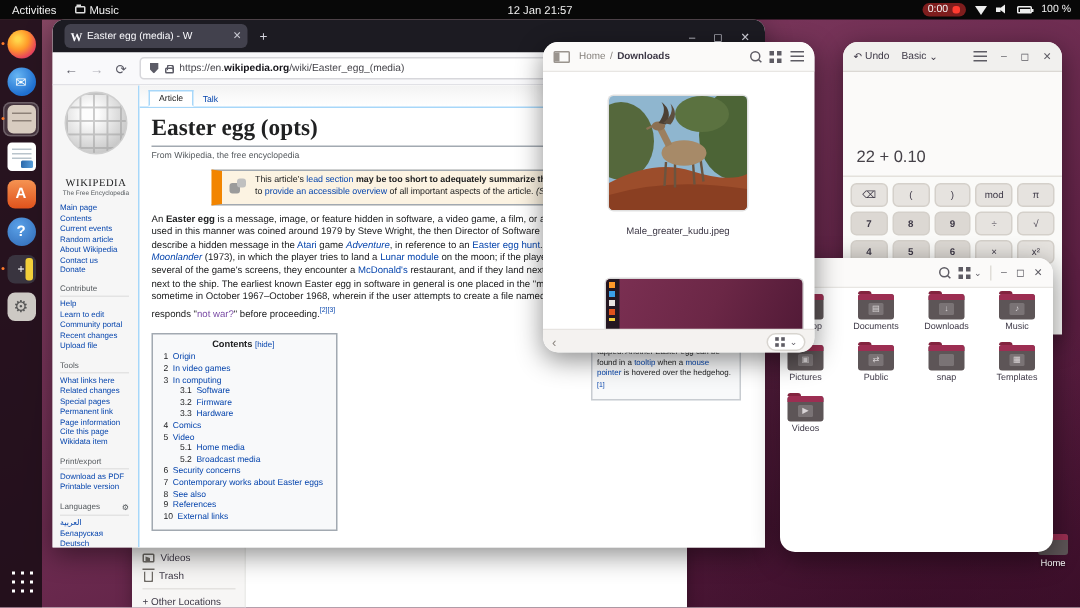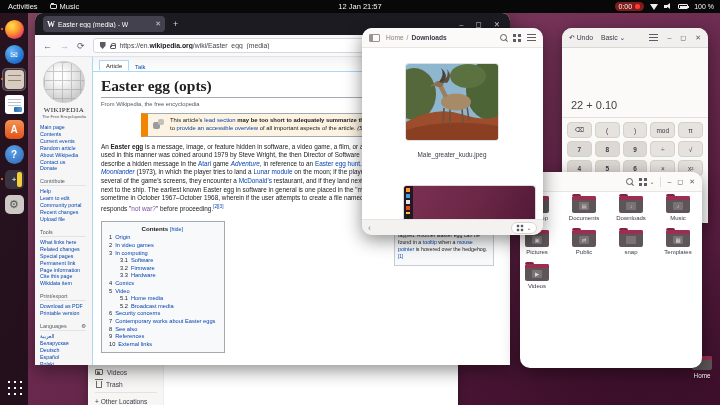--- a/index.html
+++ b/index.html
@@ -77,21 +77,21 @@
 
   
   .wiki { position:absolute; left:0; top:44px; right:0; bottom:0; background:#f6f6f6; display:flex; font-size:6.4px; color:#202122; }
   .wiki-sidebar { width:57px; flex:none; padding:4px 2px 0 5px; overflow:hidden; }
   .wiki-globe { width:42px; height:42px; margin-left:3px; border-radius:50%;
     background:radial-gradient(circle at 40% 35%, #fdfdfd 15%, #e8e8e8 40%, #c9c9c9 75%, #b5b5b5 100%);
     border:1px solid #cfcfcf; position:relative; overflow:hidden; }
   .wiki-globe::before { content:''; position:absolute; inset:0;
     background:linear-gradient(#9a9a9a 1px, transparent 1px), linear-gradient(90deg,#9a9a9a 1px, transparent 1px);
     background-size:9px 9px; opacity:.5; }
-  .wiki-wordmark { font-family:"Liberation Serif",serif; font-size:7px; letter-spacing:.4px; margin-top:3px; text-align:center; width:48px; }
+  .wiki-wordmark { font-family:"Liberation Serif",serif; font-size:7px; letter-spacing:.4px; margin-top:15px; text-align:center; width:48px; }
   .wiki-tagline { font-size:4.3px; color:#54595d; text-align:center; width:48px; margin-bottom:5px; }
   .wnav-head { font-size:5.4px; color:#54595d; margin:6px 0 2px 0; border-bottom:1px solid #e3e3e3; padding-bottom:1px; width:46px; display:flex; justify-content:space-between; }
   .wnav-link { font-size:5.3px; line-height:6.9px; color:#0645ad; white-space:nowrap; }
   .wiki-content { flex:1; background:#fff; border-left:1px solid #a7d7f9; position:relative; overflow:hidden; }
   .wiki-tabs { height:15px; display:flex; align-items:flex-end; background:linear-gradient(#f3f3f3,#ffffff); border-bottom:1px solid #a7d7f9; font-size:5.8px; padding:0 6px; }
   .wtab { padding:2px 6px 1px 6px; }
   .wtab.on { background:#fff; border:1px solid #a7d7f9; border-bottom:1px solid #fff; color:#222; }
   .wtab.blue { color:#0645ad; }
   .wiki-tabs .spacer { flex:1; }
   .wiki-title { font-family:"Liberation Serif",serif; font-size:15.5px; margin:5px 8px 0 8px; border-bottom:1px solid #a2a9b1; padding-bottom:2px; }

